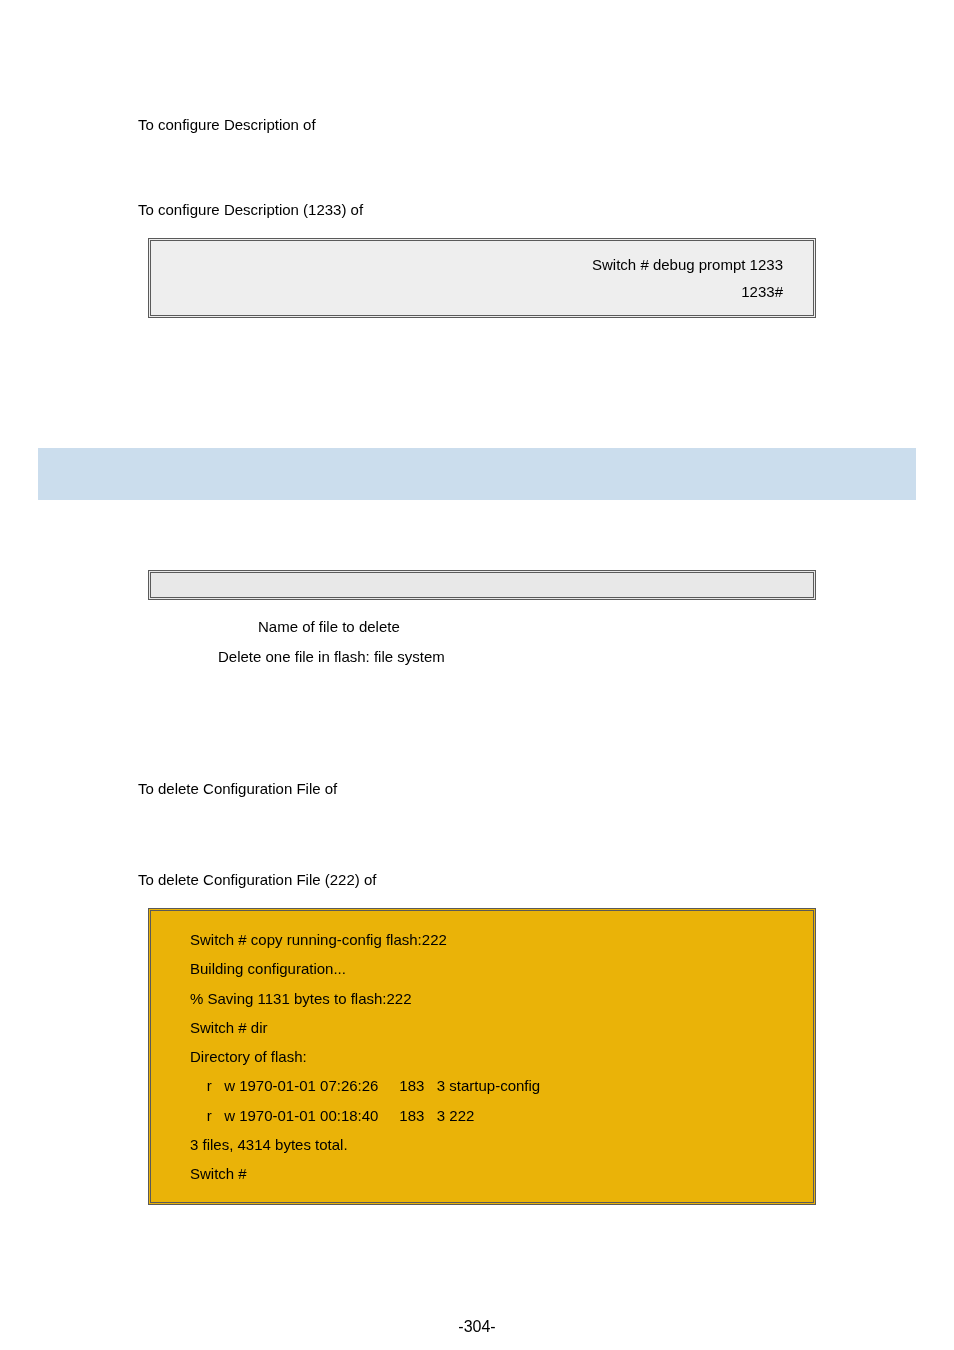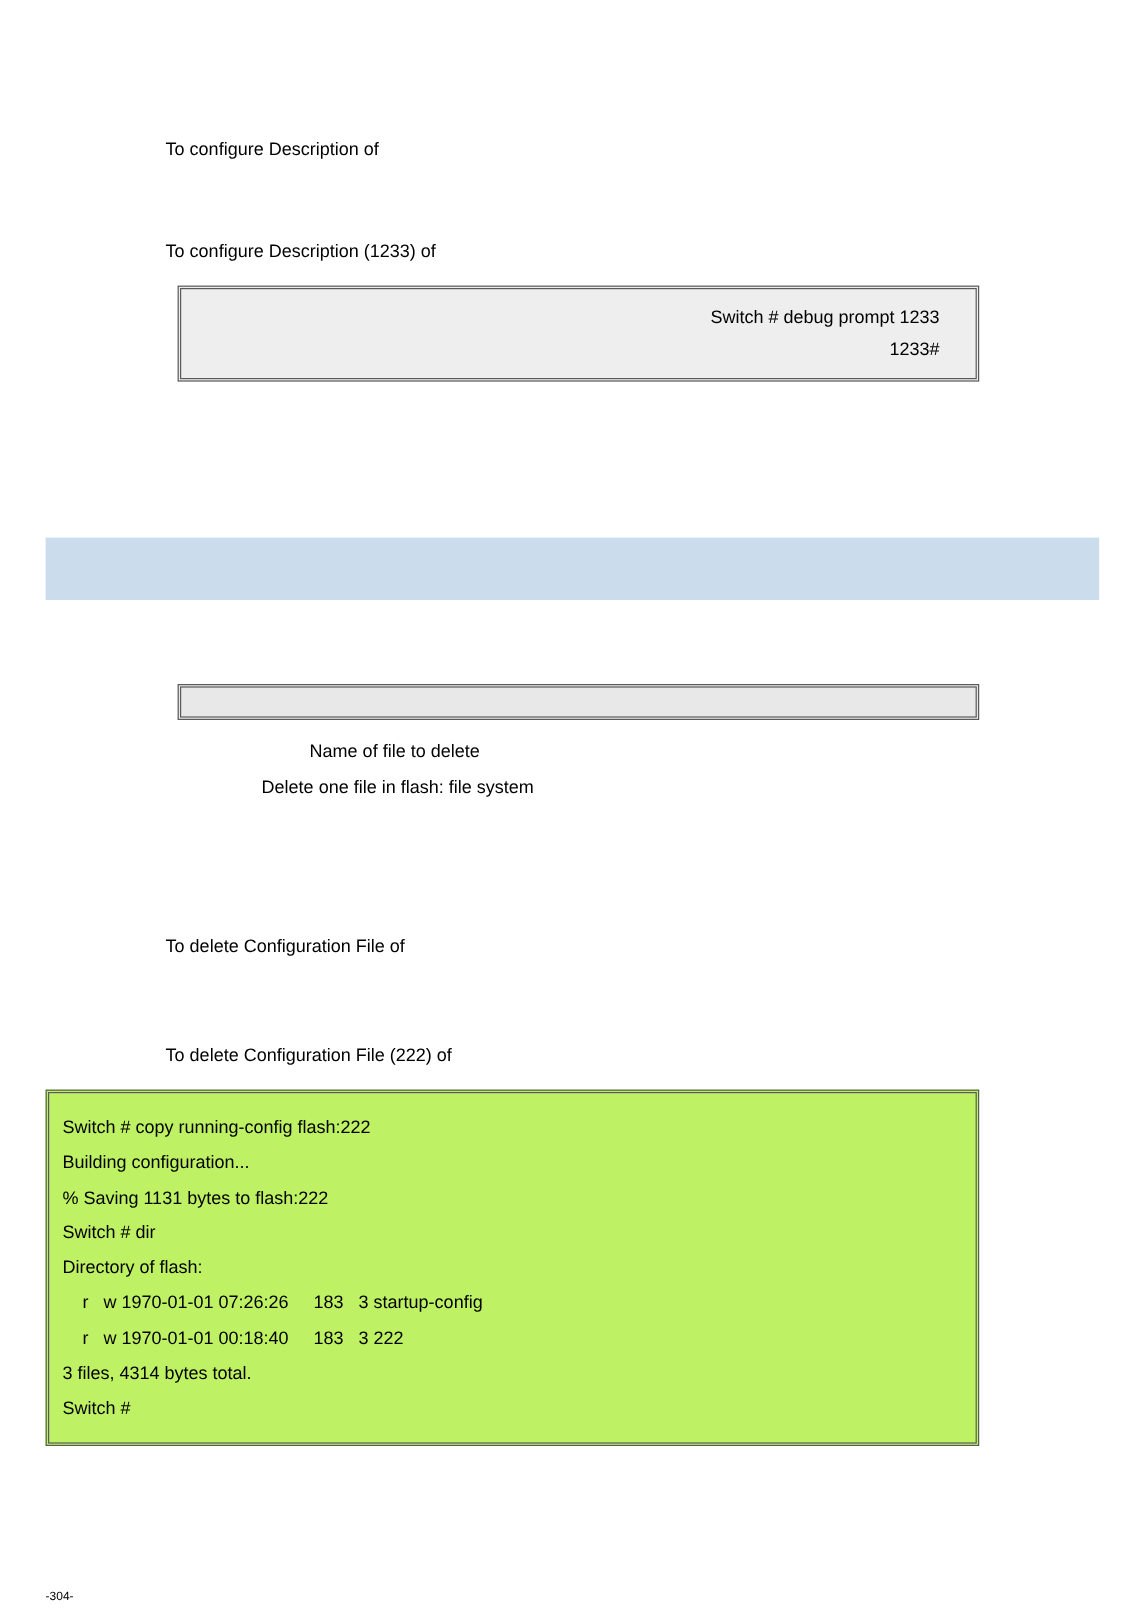--- a/index.html
+++ b/index.html
@@ -67,39 +67,40 @@
     display: block;
   }
   .desc-term {
     display: inline;
   }
   .desc-sub {
     padding-left: 40px;
   }
 
   .big-code-box {
+    margin-left: 110px;
     margin-right: 100px;
     border: 3px double #5a5a5a;
-    background: #bef264;
-    padding: 14px 24px 14px 11px;
+    background: #eab308;
+    padding: 14px 24px 14px 39px;
     font-size: 15px;
     line-height: 1.95;
     box-sizing: border-box;
     font-family: Arial, Helvetica, sans-serif;
   }
   .big-code-box .bline { white-space: pre; display:block; }
   .big-code-box .blank { height: 1.95em; }
 
   .footer {
     position: absolute;
     bottom: 14px;
     left: 0;
     width: 100%;
-    text-align: left;
-    font-size: 10px;
+    text-align: center;
+    font-size: 16px;
   }
 </style>
 </head>
 <body>
 
 <div class="page">
 
   <div class="gap-top"></div>
 
   <div class="indent-left">

